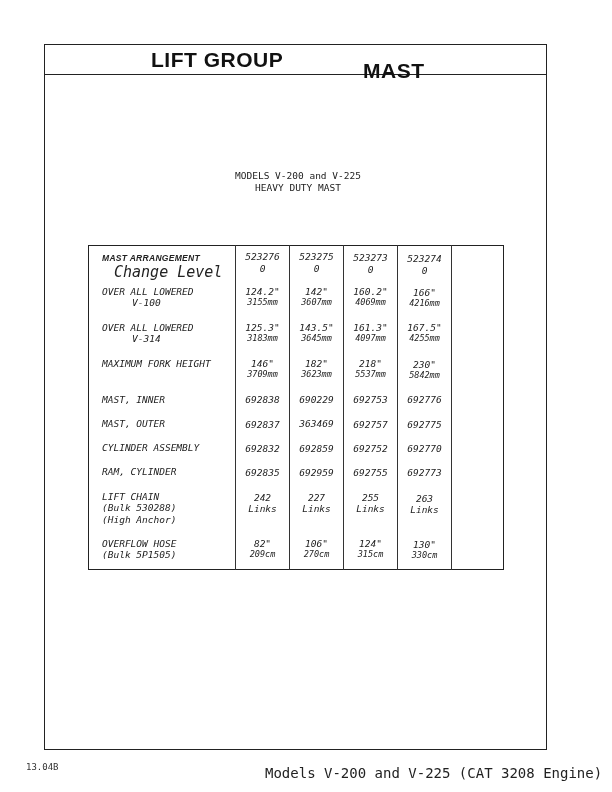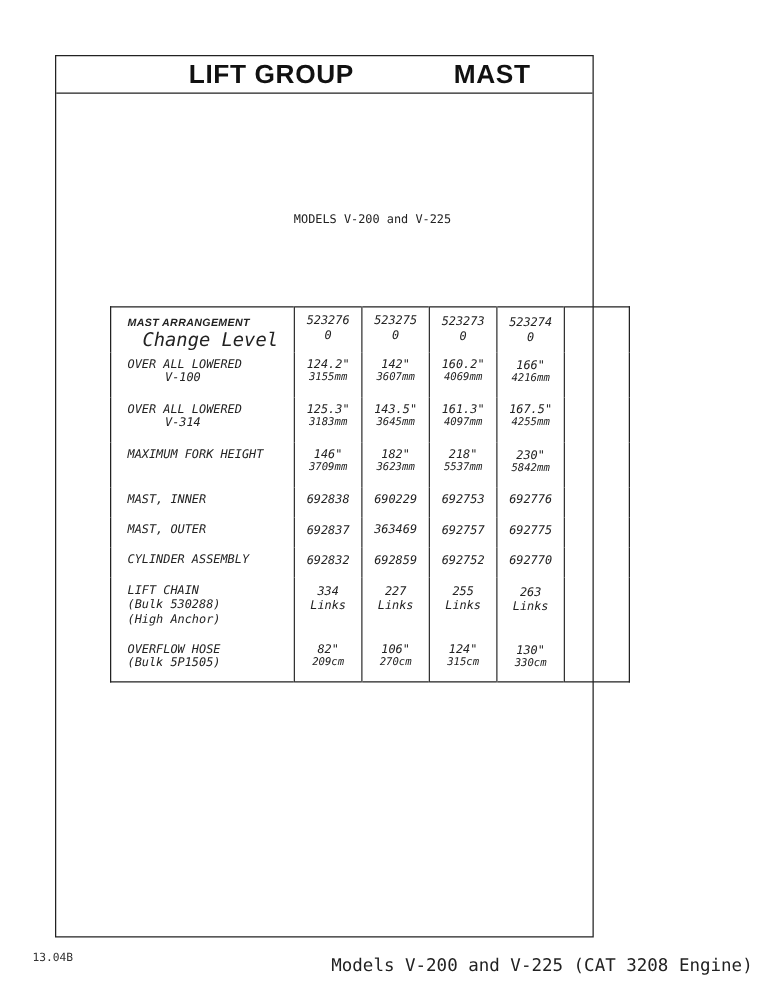--- a/index.html
+++ b/index.html
@@ -1,33 +1,33 @@
 <!DOCTYPE html>
 <html><head>
 <meta charset="utf-8">
 <style>
   html, body { margin: 0; padding: 0; }
   body {
     width: 612px; height: 792px; background: #ffffff; position: relative;
     overflow: hidden; color: #1a1a1a;
   }
   .frame {
-    position: absolute; left: 44px; top: 44px; width: 431px; height: 706px;
+    position: absolute; left: 44px; top: 44px; width: 503px; height: 706px;
     border: 1.5px solid #222; box-sizing: border-box;
   }
   .header-band {
     position: absolute; left: 0; top: 0; right: 0; height: 29px;
     border-bottom: 1.5px solid #222;
   }
   .header-title {
     position: absolute; top: 3px; font-family: "Liberation Sans", sans-serif;
     font-weight: bold; font-size: 21px; letter-spacing: 0.5px; color: #111;
   }
   .header-left { left: 106px; }
-  .header-right { left: 318px; }
+  .header-right { left: 318px; margin-top: 11px; }
   .chart-title {
     position: absolute; left: 180px; top: 170px; width: 236px; text-align: center;
     font-family: "DejaVu Sans Mono", monospace; font-size: 9.5px; line-height: 12px; color: #222;
   }
   table.mast {
     position: absolute; left: 88px; top: 245px; border-collapse: collapse;
     border: 1.5px solid #222;
     font-family: "DejaVu Sans Mono", monospace; font-size: 9.5px; color: #222; font-style: italic;
   }
   table.mast td {
@@ -56,20 +56,21 @@
 
 <div class="frame">
   <div class="header-band">
     <span class="header-title header-left">LIFT GROUP</span>
     <span class="header-title header-right">MAST</span>
   </div>
 </div>
 
 <div class="chart-title">
   <div>MODELS V-200 and V-225</div>
+  <div>HEAVY DUTY MAST</div>
 </div>
 
 <table class="mast">
   <tbody>
       <tr style="height:36px">
     <td class="label" style="padding-top:7px">
       <div class="lbl-head">MAST ARRANGEMENT</div>
       <div class="sub indent">Change Level</div>
     </td>
     <td class="val" style="padding-top:5px">
@@ -183,29 +184,37 @@
   <tr class="row" style="height:24px">
     <td class="label" style="padding-top:4px">CYLINDER ASSEMBLY</td>
     <td class="val" style="padding-top:5px">692832</td>
     <td class="val" style="padding-top:5px">692859</td>
     <td class="val" style="padding-top:5px">692752</td>
     <td class="val" style="padding-top:5px">692770</td>
     <td class="blank"></td>
   </tr>
 
 
+  <tr class="row" style="height:24px">
+    <td class="label" style="padding-top:4px">RAM, CYLINDER</td>
+    <td class="val" style="padding-top:5px">692835</td>
+    <td class="val" style="padding-top:5px">692959</td>
+    <td class="val" style="padding-top:5px">692755</td>
+    <td class="val" style="padding-top:5px">692773</td>
+    <td class="blank"></td>
+  </tr>
 
   <tr class="row" style="height:46px">
     <td class="label" style="padding-top:5px; line-height:11.5px">
           <div>LIFT CHAIN</div>
           <div>(Bulk 530288)</div>
           <div>(High Anchor)</div>
         </td>
     <td class="val" style="padding-top:6px">
-          <div>334</div>
+          <div>242</div>
           <div>Links</div>
         </td>
     <td class="val" style="padding-top:6px">
           <div>227</div>
           <div>Links</div>
         </td>
     <td class="val" style="padding-top:6px">
           <div>255</div>
           <div>Links</div>
         </td>

